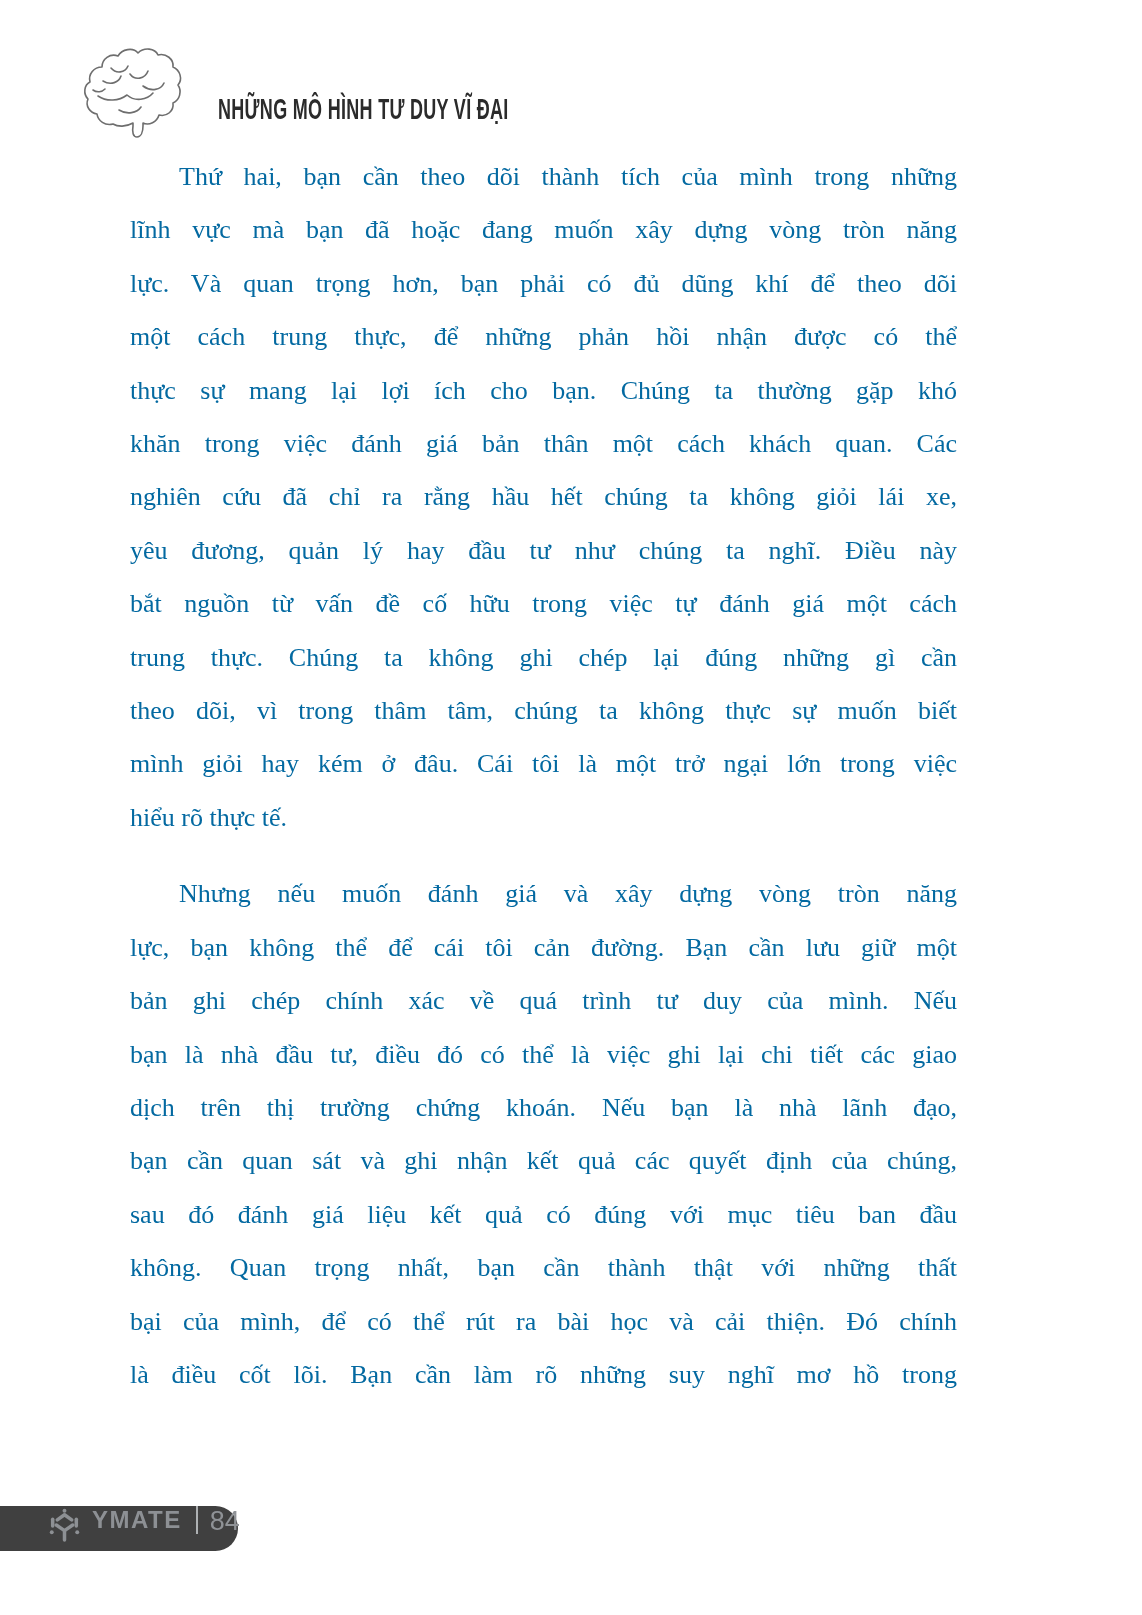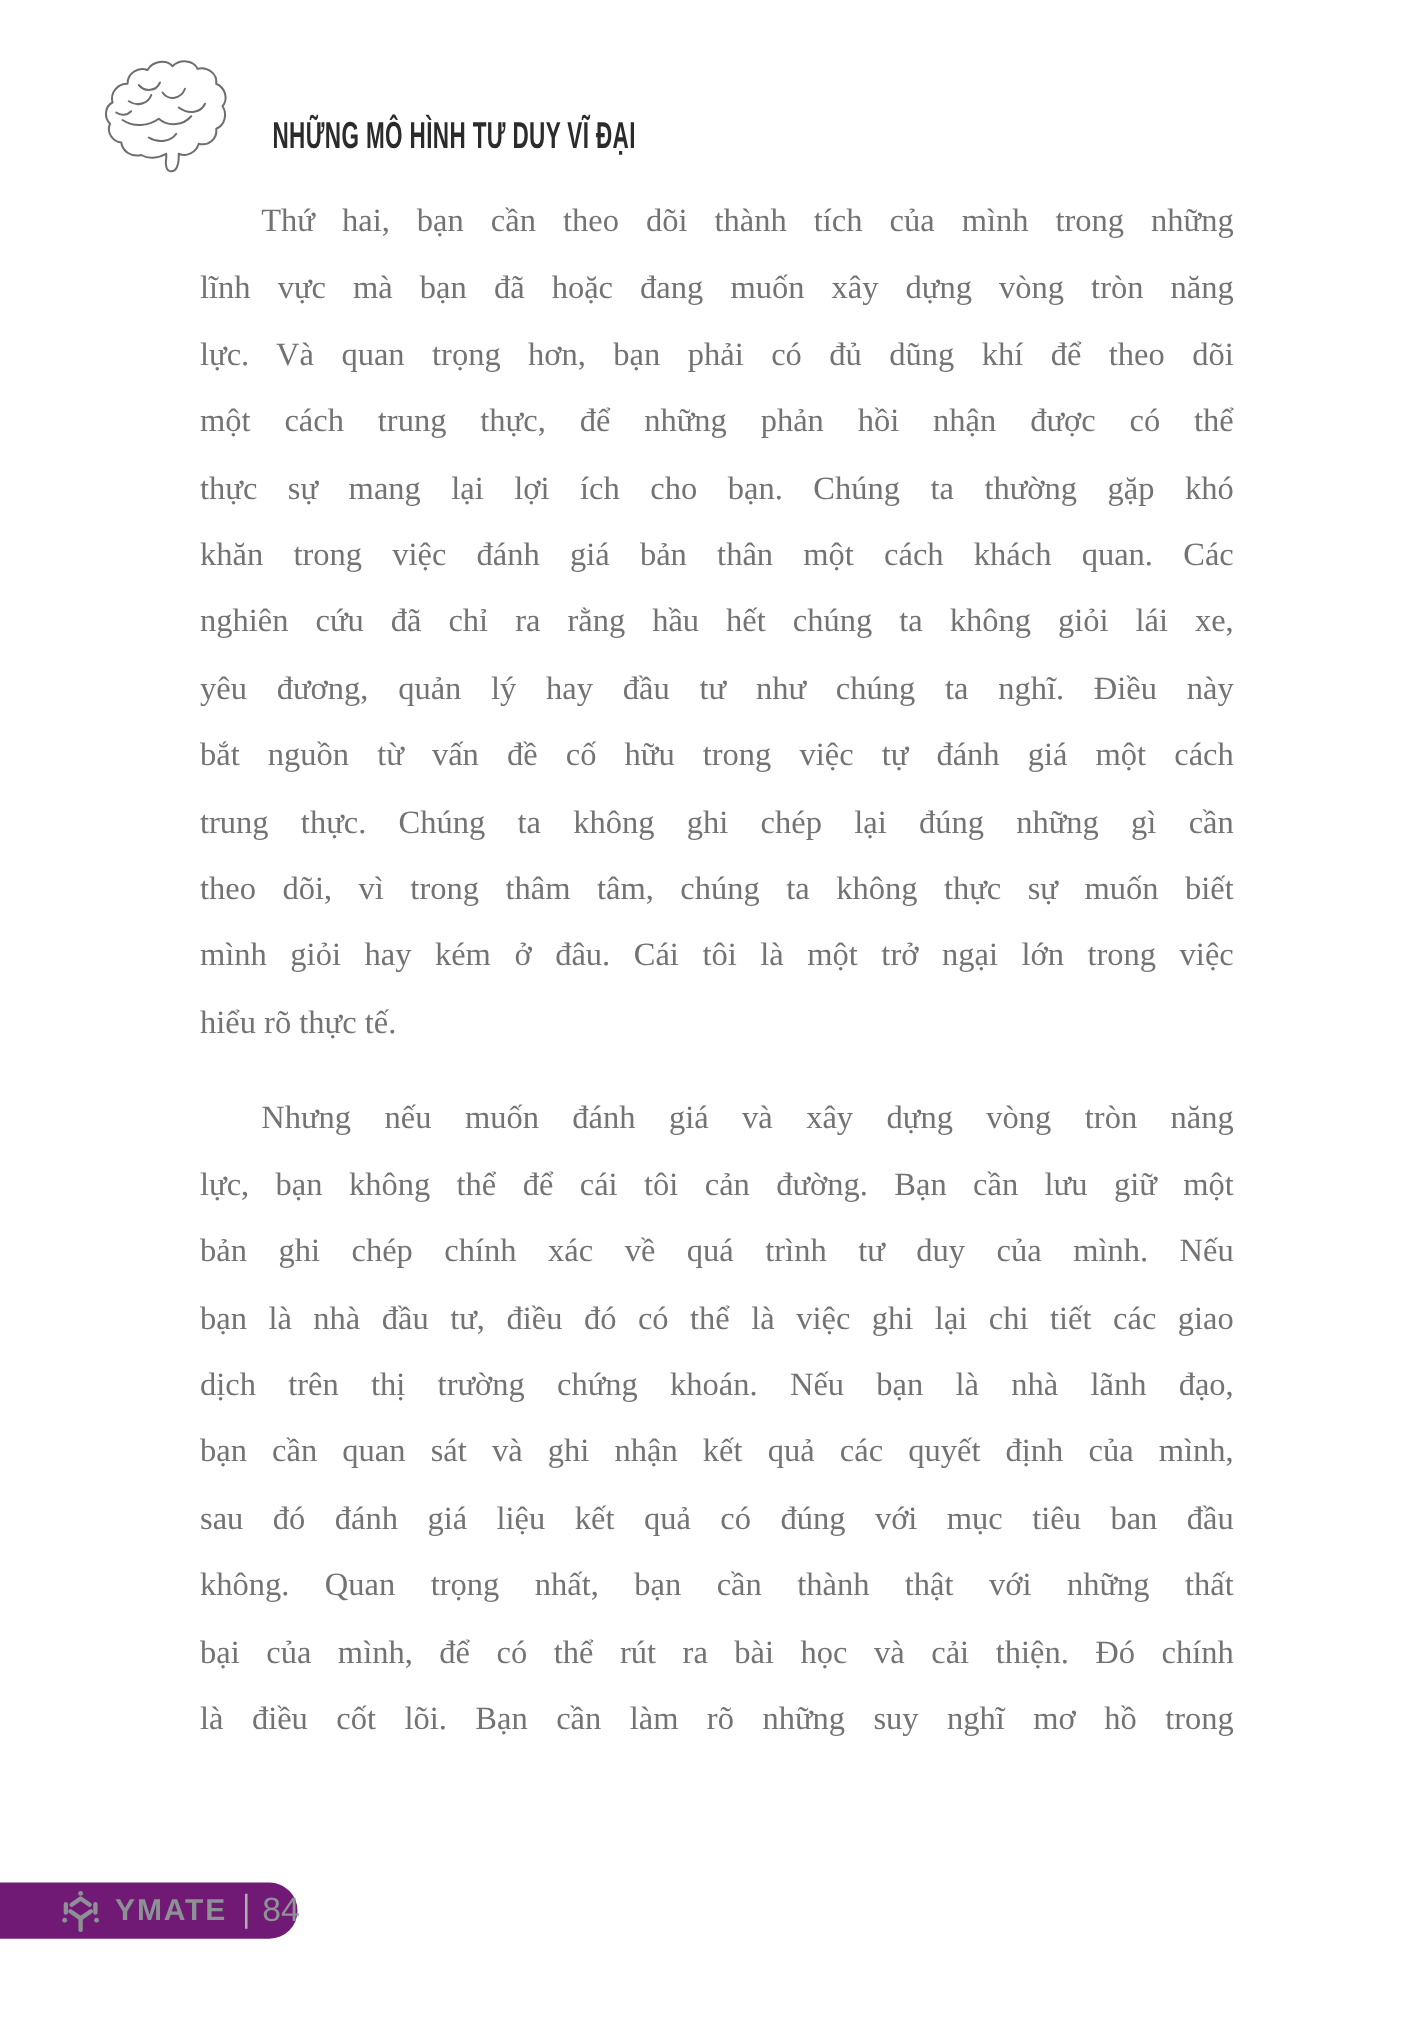--- a/index.html
+++ b/index.html
@@ -30,45 +30,45 @@
     line-height: 34px;
     color: #2b2b2b;
     letter-spacing: 0.5px;
     white-space: nowrap;
     transform: scaleX(0.60);
     transform-origin: left center;
   }
 
   
   .text-block {
-    position: absolute; left: 160px; top: 150px;
+    position: absolute; left: 130px; top: 150px;
     width: 827px;
-    color: #737373;
+    color: #0369a1;
   }
   .para { font-size: 26px; line-height: 53.4px; }
   .para + .para { margin-top: 23px; }
   .line {
     text-align: justify;
     text-align-last: justify;
     -moz-text-align-last: justify;
   }
   .line.last {
     text-align-last: left;
     -moz-text-align-last: left;
   }
   .line.ind { text-indent: 49px; }
   .it { }
 
   
   .footer-pill {
     position: absolute; left: 0; top: 1506px;
     height: 45px; width: 238px;
-    background: #701a75;
+    background: #404040;
     border-radius: 0 23px 23px 0;
-    display: flex; align-items: center;
+    display: flex; 
   }
   .logo { margin-left: 46px; width: 37px; height: 37px; flex: none; }
   .logo svg { width: 100%; height: 100%; }
   .brand {
     font-family: "Liberation Sans", sans-serif;
     font-weight: 700; font-size: 24px;
     letter-spacing: 1.5px;
     color: #8d9094;
     margin-left: 9px;
     white-space: nowrap;
@@ -113,21 +113,21 @@
         <div class="line"><span>theo dõi, vì trong thâm tâm, chúng ta không </span><span class="it">thực sự</span><span> muốn biết</span></div>
         <div class="line"><span>mình giỏi hay kém ở đâu. Cái tôi là một trở ngại lớn trong việc</span></div>
         <div class="line last"><span>hiểu rõ thực tế.</span></div>
       </div>
       <div class="para">
         <div class="line ind"><span>Nhưng nếu muốn đánh giá và xây dựng vòng tròn năng</span></div>
         <div class="line"><span>lực, bạn không thể để cái tôi cản đường. Bạn cần lưu giữ một</span></div>
         <div class="line"><span>bản ghi chép chính xác về quá trình tư duy của mình. Nếu</span></div>
         <div class="line"><span>bạn là nhà đầu tư, điều đó có thể là việc ghi lại chi tiết các giao</span></div>
         <div class="line"><span>dịch trên thị trường chứng khoán. Nếu bạn là nhà lãnh đạo,</span></div>
-        <div class="line"><span>bạn cần quan sát và ghi nhận kết quả các quyết định của mình,</span></div>
+        <div class="line"><span>bạn cần quan sát và ghi nhận kết quả các quyết định của chúng,</span></div>
         <div class="line"><span>sau đó đánh giá liệu kết quả có đúng với mục tiêu ban đầu</span></div>
         <div class="line"><span>không. Quan trọng nhất, bạn cần thành thật với những thất</span></div>
         <div class="line"><span>bại của mình, để có thể rút ra bài học và cải thiện. Đó chính</span></div>
         <div class="line"><span>là điều cốt lõi. Bạn cần làm rõ những suy nghĩ mơ hồ trong</span></div>
       </div>
     </main>
 
   <footer class="footer-pill">
     <span class="logo">
       <svg viewBox="0 0 36 36" fill="none" stroke="#8d9094" stroke-width="3.4" stroke-linecap="round" stroke-linejoin="round">

